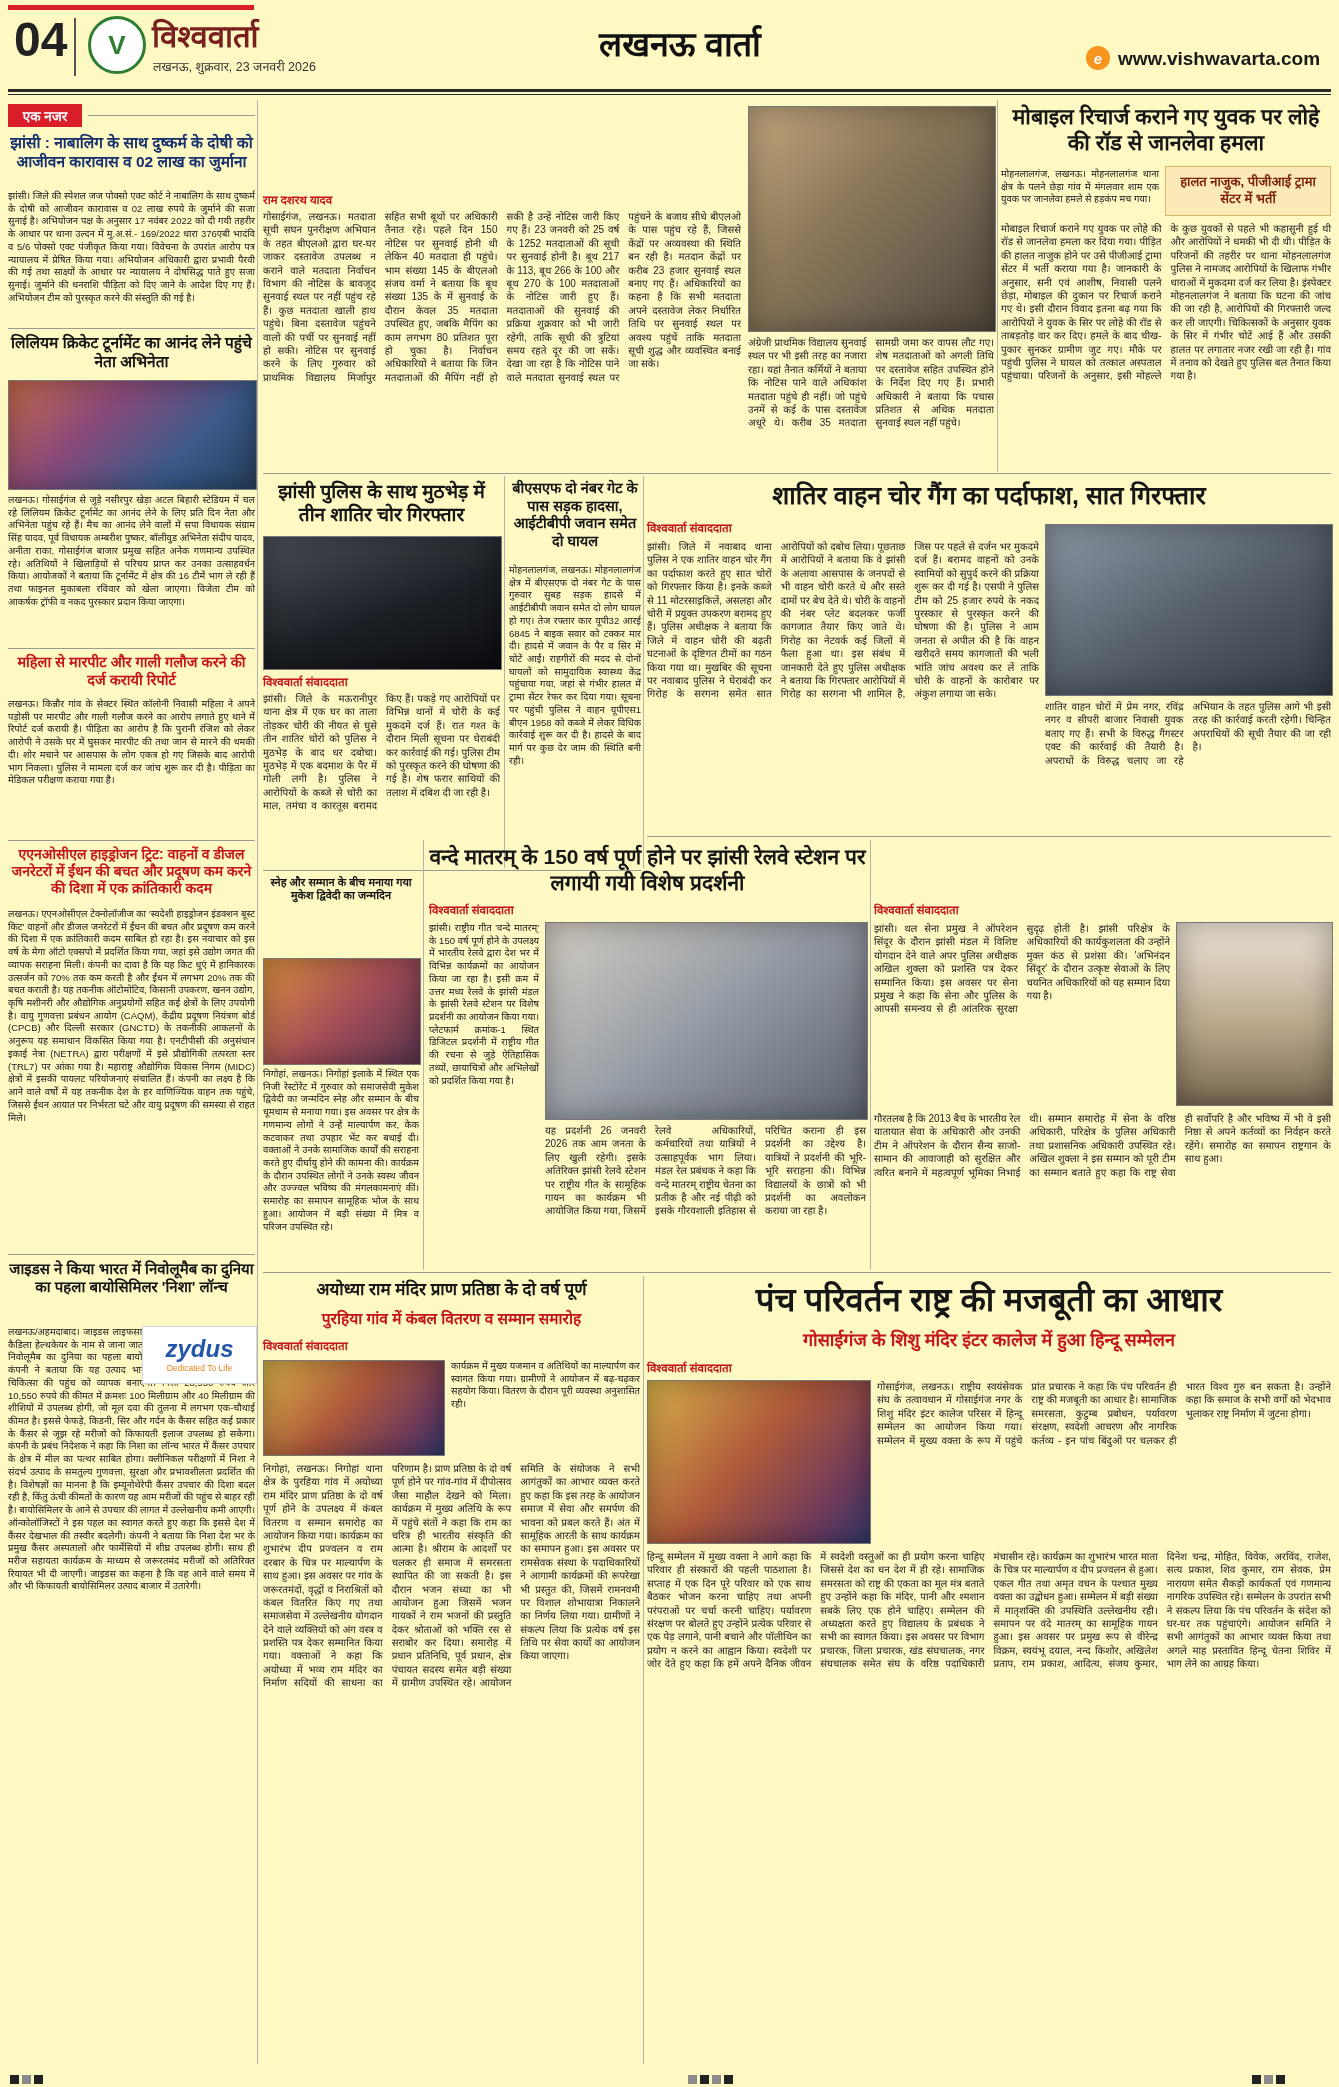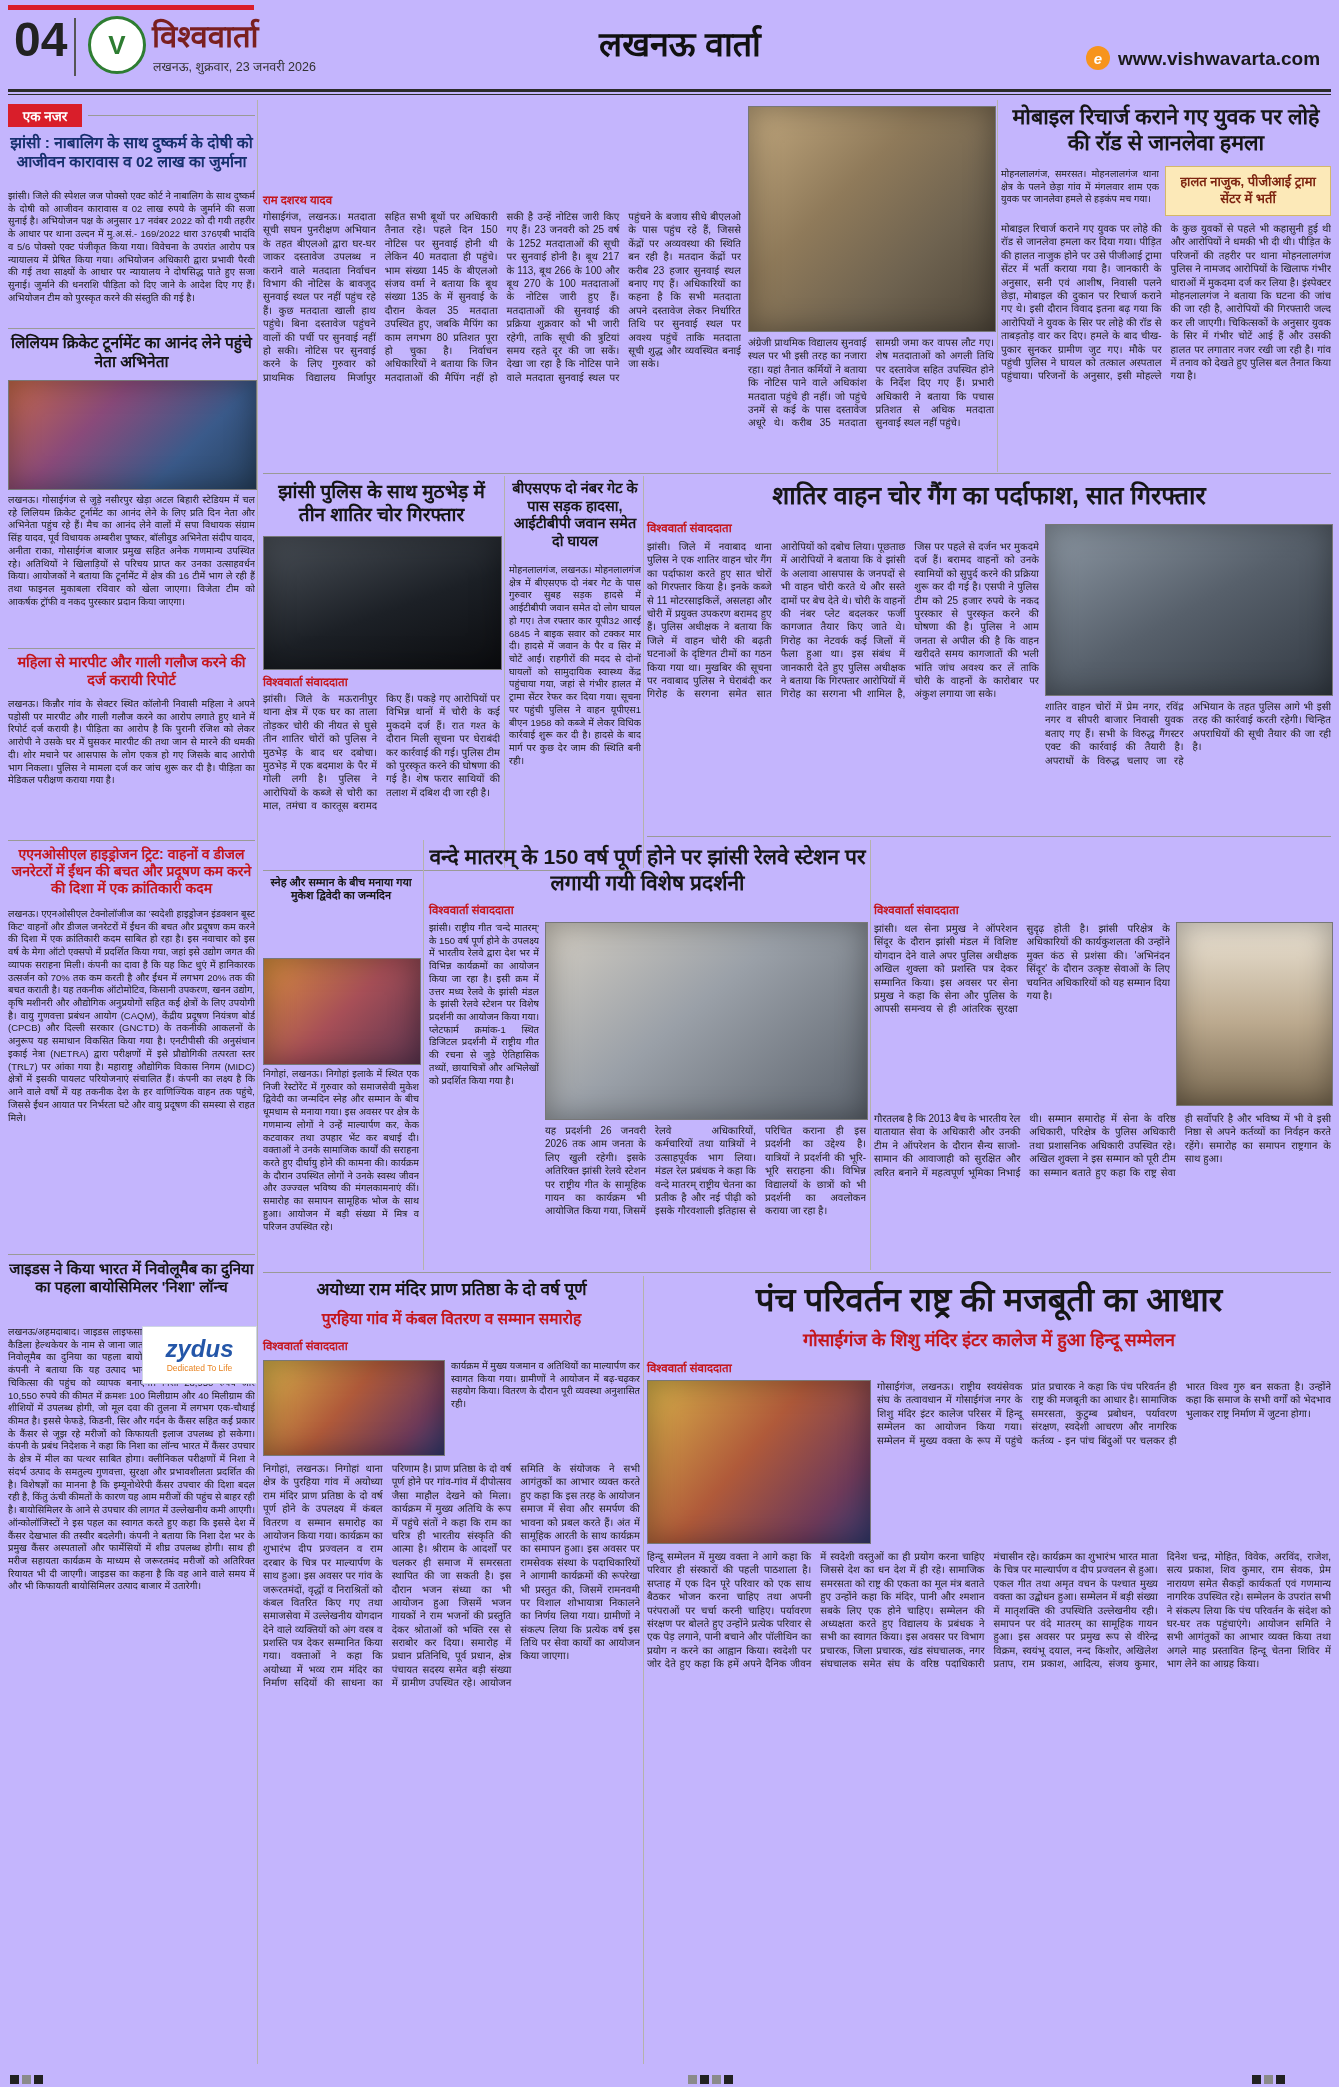--- a/index.html
+++ b/index.html
@@ -1,16 +1,16 @@
 <!DOCTYPE html>
 <html lang="hi"><head>
 <meta charset="utf-8">
 <style>
   html,body{margin:0;padding:0;background:#d8d8d4;font-family:"Liberation Sans","DejaVu Sans",sans-serif;}
-  .page{position:relative;width:1339px;height:2087px;background:#c4b5fd;margin:0 auto;overflow:hidden;color:#1a1a1a;}
+  .page{position:relative;width:1339px;height:2087px;background:#fef9c3;margin:0 auto;overflow:hidden;color:#1a1a1a;}
   .abs{position:absolute;}
   .hl{font-weight:bold;color:#161616;text-align:center;line-height:1.22;}
   .red{color:#c4161c;}
   .navy{color:#17306e;}
   .byline{color:#c4161c;font-weight:bold;font-size:11.5px;}
   .body{font-size:10px;line-height:1.34;text-align:justify;color:#222;overflow:hidden;}
   .body.small{font-size:9.5px;}
   .cols-2{column-count:2;column-gap:9px;}
   .cols-3{column-count:3;column-gap:9px;}
   .cols-4{column-count:4;column-gap:9px;}
@@ -82,21 +82,21 @@
   <div class="abs body small" style="left:8px;top:1326px;width:247px;height:736px;">लखनऊ/अहमदाबाद। जाइडस लाइफसाइंसेज लिमिटेड (जिसे इससे पहले कैडिला हेल्थकेयर के नाम से जाना जाता था) ने भारत में कैंसर रोधी दवा निवोलूमैब का दुनिया का पहला बायोसिमिलर 'निशा' लॉन्च किया है। कंपनी ने बताया कि यह उत्पाद भारत में उन्नत इम्यूनो-ऑन्कोलॉजी चिकित्सा की पहुंच को व्यापक बनाएगा। निशा 28,950 रुपये और 10,550 रुपये की कीमत में क्रमशः 100 मिलीग्राम और 40 मिलीग्राम की शीशियों में उपलब्ध होगी, जो मूल दवा की तुलना में लगभग एक-चौथाई कीमत है। इससे फेफड़े, किडनी, सिर और गर्दन के कैंसर सहित कई प्रकार के कैंसर से जूझ रहे मरीजों को किफायती इलाज उपलब्ध हो सकेगा। कंपनी के प्रबंध निदेशक ने कहा कि निशा का लॉन्च भारत में कैंसर उपचार के क्षेत्र में मील का पत्थर साबित होगा। क्लीनिकल परीक्षणों में निशा ने संदर्भ उत्पाद के समतुल्य गुणवत्ता, सुरक्षा और प्रभावशीलता प्रदर्शित की है। विशेषज्ञों का मानना है कि इम्यूनोथेरेपी कैंसर उपचार की दिशा बदल रही है, किंतु ऊंची कीमतों के कारण यह आम मरीजों की पहुंच से बाहर रही है। बायोसिमिलर के आने से उपचार की लागत में उल्लेखनीय कमी आएगी। ऑन्कोलॉजिस्टों ने इस पहल का स्वागत करते हुए कहा कि इससे देश में कैंसर देखभाल की तस्वीर बदलेगी। कंपनी ने बताया कि निशा देश भर के प्रमुख कैंसर अस्पतालों और फार्मेसियों में शीघ्र उपलब्ध होगी। साथ ही मरीज सहायता कार्यक्रम के माध्यम से जरूरतमंद मरीजों को अतिरिक्त रियायत भी दी जाएगी। जाइडस का कहना है कि वह आने वाले समय में और भी किफायती बायोसिमिलर उत्पाद बाजार में उतारेगी।</div>
 
   <div class="abs photo ph-crowd" style="left:748px;top:106px;width:246px;height:224px;"></div>
   <div class="abs byline" style="left:263px;top:192px;">राम दशरथ यादव</div>
   <div class="abs body cols-4" style="left:263px;top:210px;width:478px;height:260px;">गोसाईगंज, लखनऊ। मतदाता सूची सघन पुनरीक्षण अभियान के तहत बीएलओ द्वारा घर-घर जाकर दस्तावेज उपलब्ध न कराने वाले मतदाता निर्वाचन विभाग की नोटिस के बावजूद सुनवाई स्थल पर नहीं पहुंच रहे हैं। कुछ मतदाता खाली हाथ पहुंचे। बिना दस्तावेज पहुंचने वालों की पर्ची पर सुनवाई नहीं हो सकी। नोटिस पर सुनवाई करने के लिए गुरुवार को प्राथमिक विद्यालय मिर्जापुर सहित सभी बूथों पर अधिकारी तैनात रहे। पहले दिन 150 नोटिस पर सुनवाई होनी थी लेकिन 40 मतदाता ही पहुंचे। भाम संख्या 145 के बीएलओ संजय वर्मा ने बताया कि बूथ संख्या 135 के में सुनवाई के दौरान केवल 35 मतदाता उपस्थित हुए, जबकि मैपिंग का काम लगभग 80 प्रतिशत पूरा हो चुका है। निर्वाचन अधिकारियों ने बताया कि जिन मतदाताओं की मैपिंग नहीं हो सकी है उन्हें नोटिस जारी किए गए हैं। 23 जनवरी को 25 वर्ष के 1252 मतदाताओं की सूची पर सुनवाई होनी है। बूथ 217 के 113, बूथ 266 के 100 और बूथ 270 के 100 मतदाताओं के नोटिस जारी हुए हैं। मतदाताओं की सुनवाई की प्रक्रिया शुक्रवार को भी जारी रहेगी, ताकि सूची की त्रुटियां समय रहते दूर की जा सकें। देखा जा रहा है कि नोटिस पाने वाले मतदाता सुनवाई स्थल पर पहुंचने के बजाय सीधे बीएलओ के पास पहुंच रहे हैं, जिससे केंद्रों पर अव्यवस्था की स्थिति बन रही है। मतदान केंद्रों पर करीब 23 हजार सुनवाई स्थल बनाए गए हैं। अधिकारियों का कहना है कि सभी मतदाता अपने दस्तावेज लेकर निर्धारित तिथि पर सुनवाई स्थल पर अवश्य पहुंचें ताकि मतदाता सूची शुद्ध और व्यवस्थित बनाई जा सके।</div>
   <div class="abs body cols-2" style="left:748px;top:336px;width:246px;height:134px;">अंग्रेजी प्राथमिक विद्यालय सुनवाई स्थल पर भी इसी तरह का नजारा रहा। यहां तैनात कर्मियों ने बताया कि नोटिस पाने वाले अधिकांश मतदाता पहुंचे ही नहीं। जो पहुंचे उनमें से कई के पास दस्तावेज अधूरे थे। करीब 35 मतदाता सामग्री जमा कर वापस लौट गए। शेष मतदाताओं को अगली तिथि पर दस्तावेज सहित उपस्थित होने के निर्देश दिए गए हैं। प्रभारी अधिकारी ने बताया कि पचास प्रतिशत से अधिक मतदाता सुनवाई स्थल नहीं पहुंचे।</div>
   <div class="abs vline" style="left:997px;top:100px;height:372px;"></div>
   <div class="abs sep" style="left:263px;top:473px;width:1068px;"></div>
 
   <div class="abs hl" style="left:1001px;top:104px;width:330px;font-size:21.5px;">मोबाइल रिचार्ज कराने गए युवक पर लोहे की रॉड से जानलेवा हमला</div>
-  <div class="abs body small" style="left:1001px;top:168px;width:158px;height:48px;">मोहनलालगंज, समरसत। मोहनलालगंज थाना क्षेत्र के पलने छेड़ा गांव में मंगलवार शाम एक युवक पर जानलेवा हमले से हड़कंप मच गया।</div>
+  <div class="abs body small" style="left:1001px;top:168px;width:158px;height:48px;">मोहनलालगंज, लखनऊ। मोहनलालगंज थाना क्षेत्र के पलने छेड़ा गांव में मंगलवार शाम एक युवक पर जानलेवा हमले से हड़कंप मच गया।</div>
   <div class="abs flagbox" style="left:1165px;top:166px;width:166px;height:50px;">हालत नाजुक, पीजीआई ट्रामा सेंटर में भर्ती</div>
   <div class="abs body cols-2" style="left:1001px;top:222px;width:330px;height:248px;">मोबाइल रिचार्ज कराने गए युवक पर लोहे की रॉड से जानलेवा हमला कर दिया गया। पीड़ित की हालत नाजुक होने पर उसे पीजीआई ट्रामा सेंटर में भर्ती कराया गया है। जानकारी के अनुसार, सनी एवं आशीष, निवासी पलने छेड़ा, मोबाइल की दुकान पर रिचार्ज कराने गए थे। इसी दौरान विवाद इतना बढ़ गया कि आरोपियों ने युवक के सिर पर लोहे की रॉड से ताबड़तोड़ वार कर दिए। हमले के बाद चीख-पुकार सुनकर ग्रामीण जुट गए। मौके पर पहुंची पुलिस ने घायल को तत्काल अस्पताल पहुंचाया। परिजनों के अनुसार, इसी मोहल्ले के कुछ युवकों से पहले भी कहासुनी हुई थी और आरोपियों ने धमकी भी दी थी। पीड़ित के परिजनों की तहरीर पर थाना मोहनलालगंज पुलिस ने नामजद आरोपियों के खिलाफ गंभीर धाराओं में मुकदमा दर्ज कर लिया है। इंस्पेक्टर मोहनलालगंज ने बताया कि घटना की जांच की जा रही है, आरोपियों की गिरफ्तारी जल्द कर ली जाएगी। चिकित्सकों के अनुसार युवक के सिर में गंभीर चोटें आई हैं और उसकी हालत पर लगातार नजर रखी जा रही है। गांव में तनाव को देखते हुए पुलिस बल तैनात किया गया है।</div>
 
   <div class="abs hl" style="left:263px;top:480px;width:237px;font-size:19px;">झांसी पुलिस के साथ मुठभेड़ में तीन शातिर चोर गिरफ्तार</div>
   <div class="abs photo ph-night" style="left:263px;top:536px;width:237px;height:132px;"></div>
   <div class="abs byline" style="left:263px;top:674px;">विश्ववार्ता संवाददाता</div>
   <div class="abs body cols-2" style="left:263px;top:692px;width:237px;height:174px;">झांसी। जिले के मऊरानीपुर थाना क्षेत्र में एक घर का ताला तोड़कर चोरी की नीयत से घुसे तीन शातिर चोरों को पुलिस ने मुठभेड़ के बाद धर दबोचा। मुठभेड़ में एक बदमाश के पैर में गोली लगी है। पुलिस ने आरोपियों के कब्जे से चोरी का माल, तमंचा व कारतूस बरामद किए हैं। पकड़े गए आरोपियों पर विभिन्न थानों में चोरी के कई मुकदमे दर्ज हैं। रात गश्त के दौरान मिली सूचना पर घेराबंदी कर कार्रवाई की गई। पुलिस टीम को पुरस्कृत करने की घोषणा की गई है। शेष फरार साथियों की तलाश में दबिश दी जा रही है।</div>
 
   <div class="abs vline" style="left:504px;top:476px;height:392px;"></div>
 

